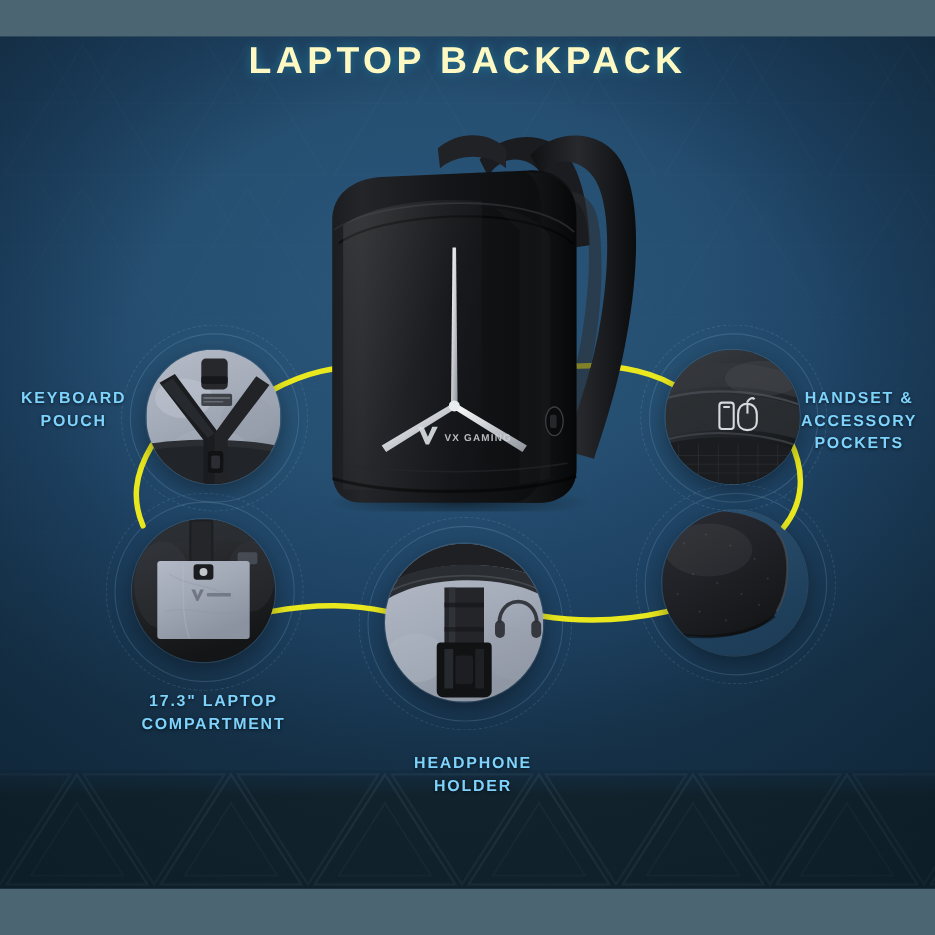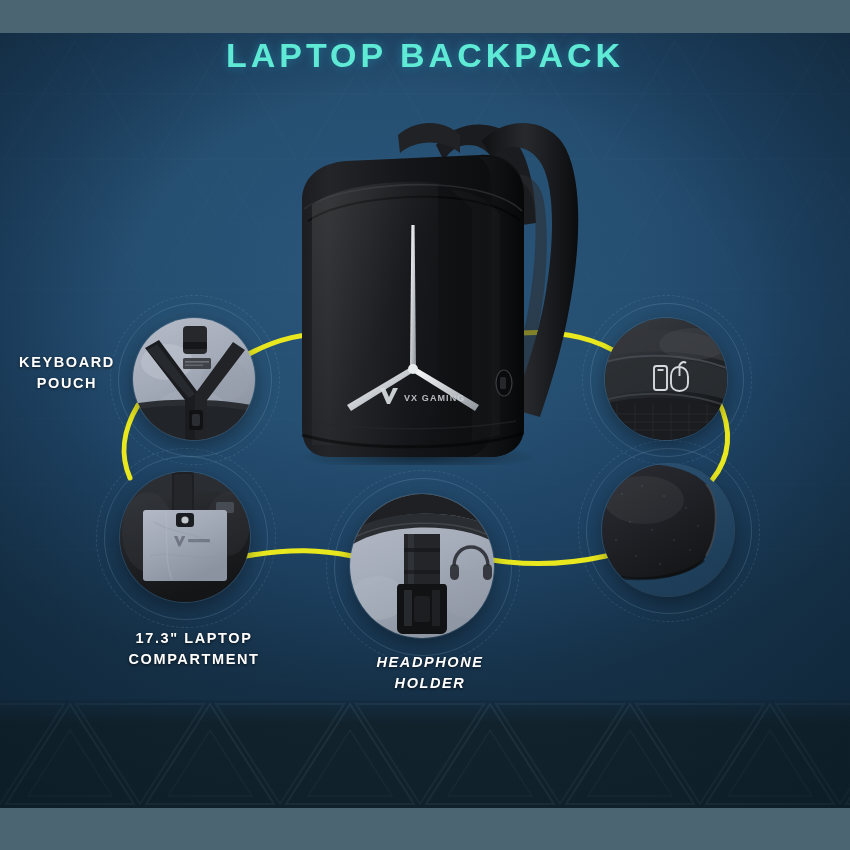--- a/index.html
+++ b/index.html
@@ -57,21 +57,21 @@
   .pattern-layer.lower {
     top: 700px; height: 108px; opacity: 0.55;
   }
 
   
   .title {
     position: absolute;
     left: 0; top: 36px;
     width: 850px;
     text-align: center;
-    color: #5eead4;
+    color: #fef9c3;
     font-size: 34px;
     letter-spacing: 4px;
     font-weight: bold;
     font-family: "Liberation Sans", sans-serif;
     text-shadow: 0 0 10px rgba(37,200,232,0.35);
     z-index: 5;
   }
 
   
   .connectors {
@@ -106,21 +106,21 @@
     pointer-events: none;
   }
   .ring.dashed {
     border-style: dashed;
     border-color: rgba(150,190,215,0.16);
   }
 
   
   .label {
     position: absolute;
-    color: #ffffff;
+    color: #7dd3fc;
     font-size: 14.5px;
     font-weight: bold;
     letter-spacing: 1.6px;
     line-height: 1.42;
     text-align: center;
     z-index: 5;
     text-shadow: 0 1px 3px rgba(0,0,0,0.65);
     font-family: "Liberation Sans", sans-serif;
     white-space: pre-line;
   }
@@ -460,21 +460,24 @@
       <ellipse cx="42" cy="36" rx="40" ry="24" fill="#ffffff" opacity="0.05"></ellipse>
 
       <path d="M 104 20 C 118 36, 116 72, 104 92" fill="none" stroke="#474b52" stroke-width="2" opacity="0.7"></path>
       <path d="M -10 108 C 30 120, 78 116, 102 96" fill="none" stroke="#0a0b0c" stroke-width="3" opacity="0.6"></path>
     </svg>
   </div>
 
   <div class="label" style="left:4px; top:352px; width:126px;">KEYBOARD
 POUCH</div>
 
+  <div class="label" style="left:716px; top:352px; width:130px;">HANDSET &amp;
+ACCESSORY
+POCKETS</div>
 
   <div class="label" style="left:74px; top:628px; width:240px;">17.3" LAPTOP
 COMPARTMENT</div>
 
-  <div class="label" style="left:320px; top:652px; width:220px;font-style:italic;">HEADPHONE
+  <div class="label" style="left:320px; top:684px; width:220px;">HEADPHONE
 HOLDER</div>
 
 
 </div>
 
 </body></html>

